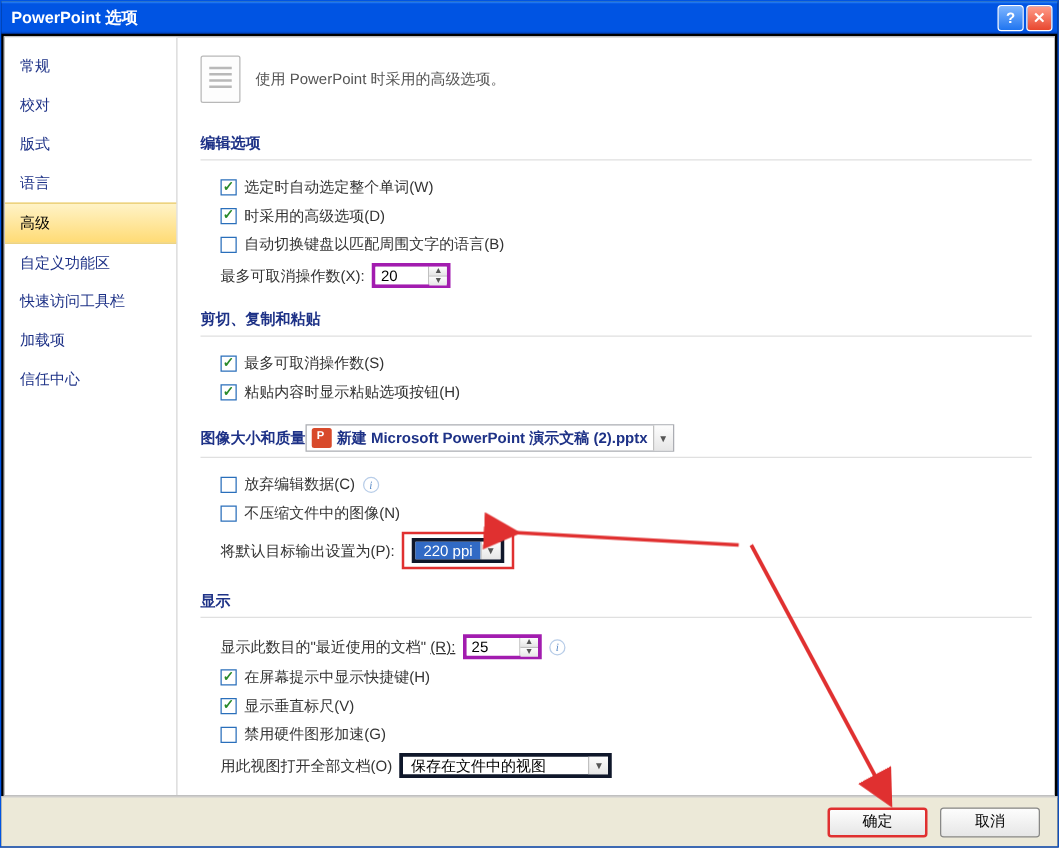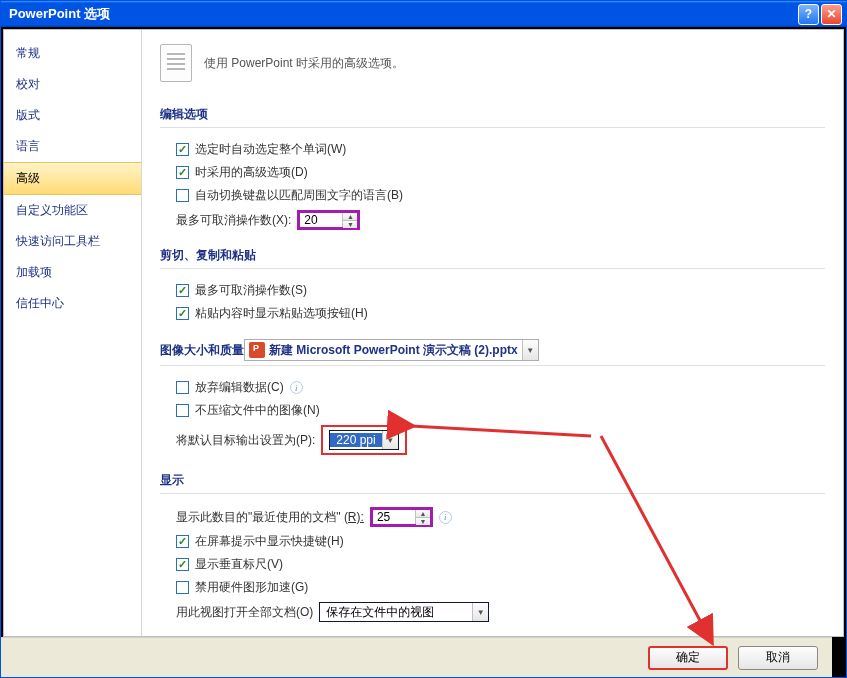--- a/index.html
+++ b/index.html
@@ -24,31 +24,31 @@
 .opt-row { display: flex; align-items: center; padding: 3px 0 3px 16px; gap: 6px; }
 .checkbox { width: 13px; height: 13px; border: 1px solid #2a6fbb; background: #fff; display: inline-flex; align-items: center; justify-content: center; cursor: pointer; flex-shrink: 0; }
 .checkbox.checked::after { content: "✓"; color: #2a8a2a; font-size: 11px; font-weight: bold; line-height: 1; }
 .label { color: #333; }
 .underline { text-decoration: underline; }
 .spinner { display: inline-flex; border: 3px solid #a21caf; height: 20px; background: #fff; align-items: stretch; }
 .spinner input { border: none; width: 42px; padding: 0 4px; font-size: 12px; outline: none; }
 .spinner .arrows { width: 15px; display: flex; flex-direction: column; border-left: 1px solid #c0c0c0; }
 .spinner .arrows div { flex: 1; display: flex; align-items: center; justify-content: center; font-size: 7px; color: #555; cursor: pointer; background: linear-gradient(#fdfdfd,#e6e6e6); }
 .spinner .arrows div:first-child { border-bottom: 1px solid #c0c0c0; }
-.dropdown { display: inline-flex; border: 1px solid #0f172a; height: 20px; background: #fff; align-items: center; cursor: pointer; }
+.dropdown { display: inline-flex; border: 3px solid #0f172a; height: 20px; background: #fff; align-items: center; cursor: pointer; }
 .dropdown .val { padding: 0 6px; font-size: 12px; }
 .dropdown .dd-arrow { width: 16px; height: 100%; border-left: 1px solid #c0c0c0; display: flex; align-items: center; justify-content: center; font-size: 8px; color: #555; background: linear-gradient(#fdfdfd,#e6e6e6); }
 .dropdown.selected .val { background: #316ac5; color: #fff; }
 .file-dd { border: 1px solid #abadb3; display: inline-flex; align-items: center; height: 22px; background: #fff; padding-left: 4px; cursor: pointer; }
 .file-dd .icon { width: 16px; height: 16px; background: #d84a2b; border-radius: 2px; margin-right: 4px; position: relative; }
 .file-dd .icon::after { content:"P"; position:absolute; color:#fff; font-size:9px; font-weight:bold; left:4px; top:1px; }
 .file-dd .dd-arrow { width: 16px; height: 100%; border-left: 1px solid #c0c0c0; display: flex; align-items: center; justify-content: center; font-size: 8px; color: #555; background: linear-gradient(#fdfdfd,#e6e6e6); margin-left: 4px; }
 .info-icon { width: 13px; height: 13px; border-radius: 50%; border: 1px solid #b8cde8; color: #5a8ac6; font-size: 9px; display: inline-flex; align-items: center; justify-content: center; font-style: italic; font-family: serif; cursor: pointer; }
 .highlight-box { border: 2px solid #e03030; padding: 3px 6px; display: inline-flex; align-items: center; gap: 6px; }
-.footer { position: absolute; bottom: 0; left: 0; right: 14px; height: 40px; background: #ece9d8; display: flex; justify-content: flex-end; align-items: center; padding: 0 14px; gap: 10px; border-top: 1px solid #d0d0d0; }
+.footer { position: absolute; bottom: 0; left: 0; right: 0; height: 40px; background: #ece9d8; display: flex; justify-content: flex-end; align-items: center; padding: 0 14px; gap: 10px; border-top: 1px solid #d0d0d0; }
 .btn-std { width: 80px; height: 24px; border: 1px solid #888; background: linear-gradient(#fdfdfd,#e6e6e6); cursor: pointer; font-size: 12px; border-radius: 3px; }
 .btn-std.primary { border: 2px solid #e03030; }
 .red-arrow { position: absolute; pointer-events: none; }
 .red-arrow svg { overflow: visible; }
 </style>
 </head>
 <body>
 
 <div class="window">
   <div class="titlebar">

